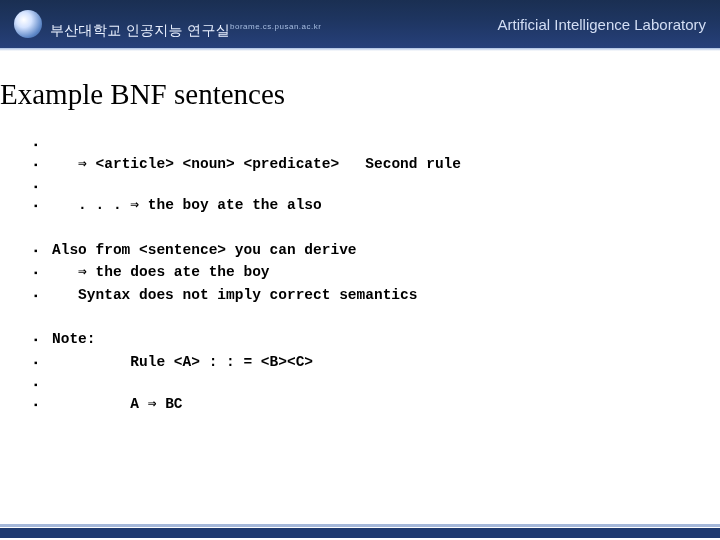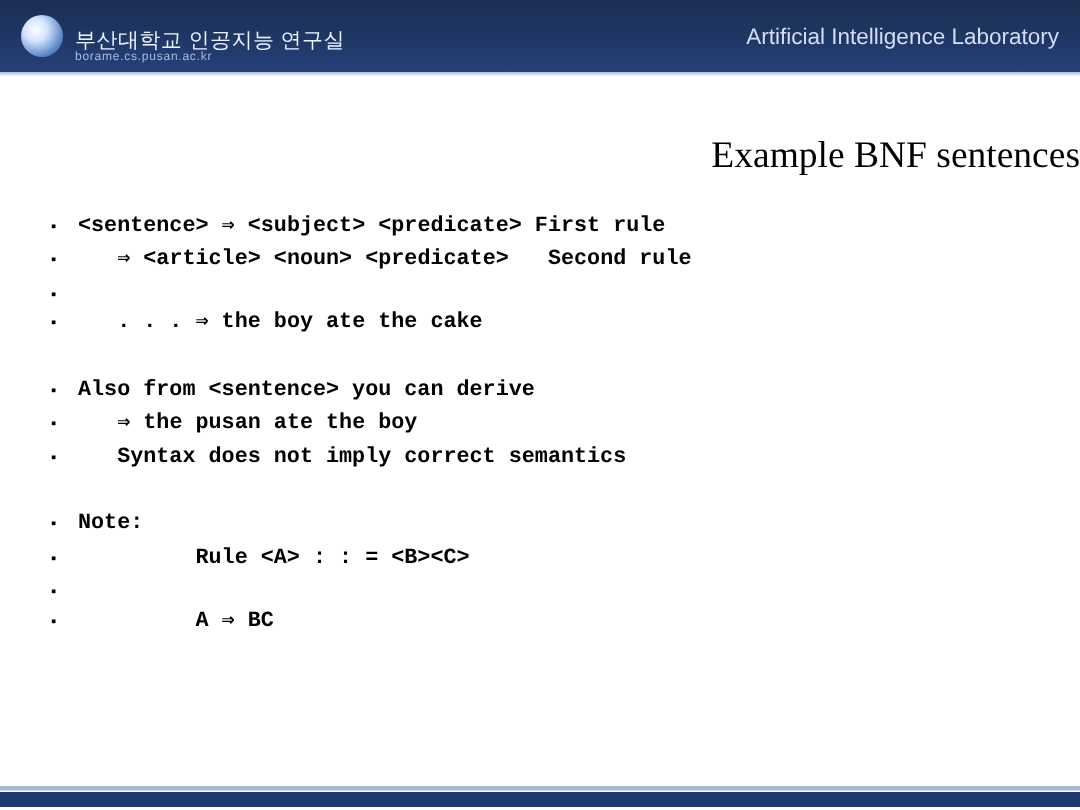--- a/index.html
+++ b/index.html
@@ -36,21 +36,21 @@
   }
   .logo {
     width: 28px;
     height: 28px;
     background: radial-gradient(circle at 35% 35%, #fff 0%, #d4e3ff 30%, #5c86c6 70%, #2b4e8a 100%);
     border-radius: 50%;
     display: inline-block;
   }
   .logo-text {
     display: flex;
-    flex-direction: column;
+    flex-direction: row;
     line-height: 1.05;
     margin-top: 13px;
   }
   .logo-title {
     font-size: 14px;
     font-weight: 500;
     color: #eaf1ff;
     letter-spacing: 0.3px;
   }
   .logo-sub {
@@ -64,26 +64,26 @@
     font-weight: 500;
   }
   .divider {
     position: absolute;
     left: 0; right: 0;
     top: 48px;
     height: 3px;
     background: linear-gradient(to bottom, #a7bde0 0%, #ffffff 100%);
   }
   .title {
-    text-align: right;
+    text-align: left;
     font-family: "Times New Roman", serif;
-    font-size: 25px;
+    font-size: 29px;
     font-weight: 400;
     color: #000;
-    margin: 42px 0 22px 0;
+    margin: 30px 0 22px 0;
   }
   .content {
     padding: 0 34px;
   }
   .block {
     margin-bottom: 22px;
   }
   .line {
     display: flex;
     align-items: flex-start;
@@ -136,43 +136,42 @@
   </div>
   <div class="divider"></div>
 
   <div class="title">Example BNF sentences</div>
 
   <div class="content">
 
     <div class="block">
       <div class="line">
         <span class="bullet">▪</span>
-        <span class="mono">&lt;sentence&gt; ⇒ &lt;subject&gt; &lt;predicate&gt; First rule</span>
       </div>
       <div class="line">
         <span class="bullet">▪</span>
         <span class="mono">   ⇒ &lt;article&gt; &lt;noun&gt; &lt;predicate&gt;   Second rule</span>
       </div>
       <div class="line">
         <span class="bullet">▪</span>
       </div>
       <div class="line">
         <span class="bullet">▪</span>
-        <span class="mono">   . . . ⇒ the boy ate the cake</span>
+        <span class="mono">   . . . ⇒ the boy ate the also</span>
       </div>
     </div>
 
     <div class="block">
       <div class="line">
         <span class="bullet">▪</span>
         <span class="mono">Also from &lt;sentence&gt; you can derive</span>
       </div>
       <div class="line">
         <span class="bullet">▪</span>
-        <span class="mono">   ⇒ the pusan ate the boy</span>
+        <span class="mono">   ⇒ the does ate the boy</span>
       </div>
       <div class="line">
         <span class="bullet">▪</span>
         <span class="mono">   Syntax does not imply correct semantics</span>
       </div>
     </div>
 
     <div class="block">
       <div class="line">
         <span class="bullet">▪</span>

